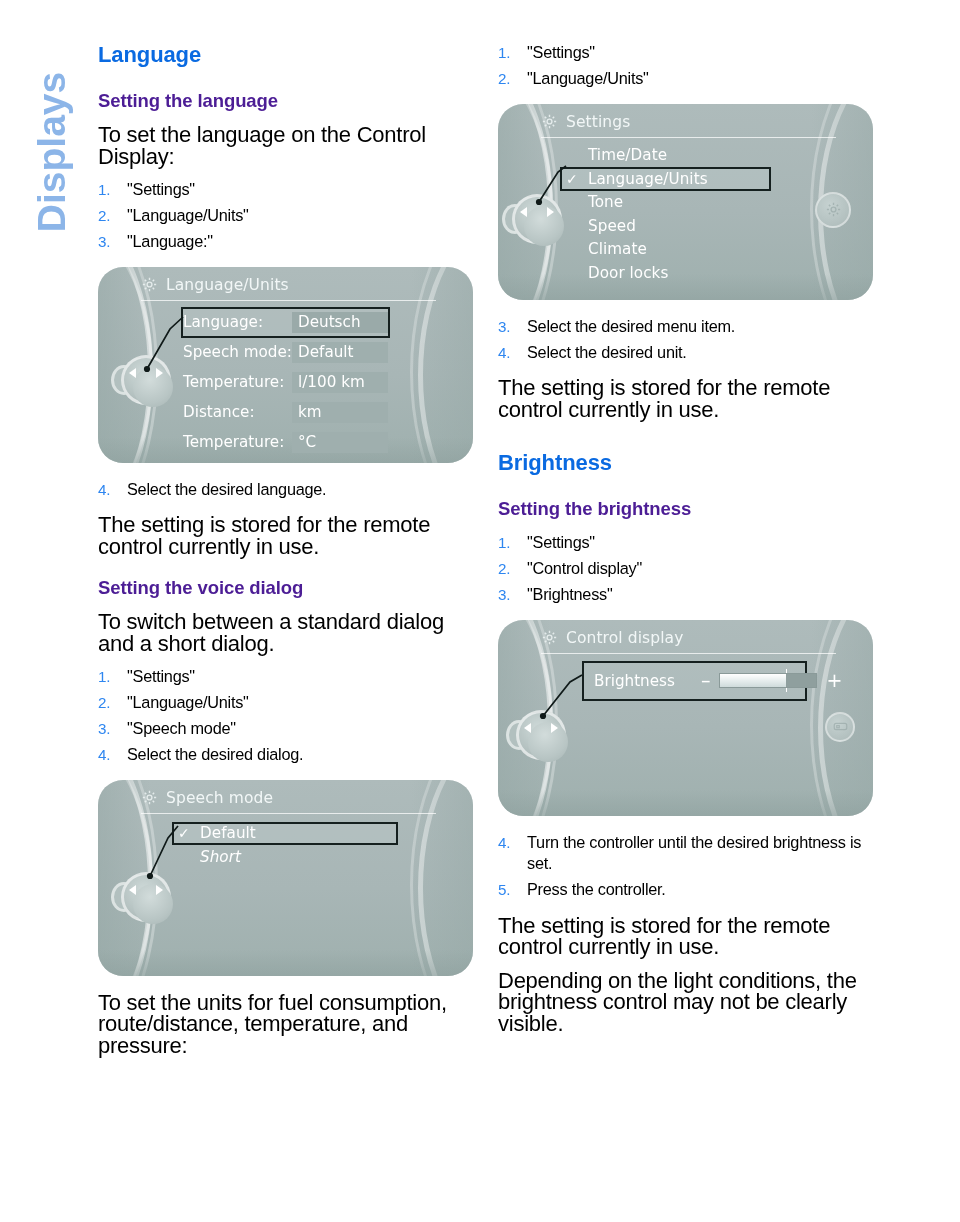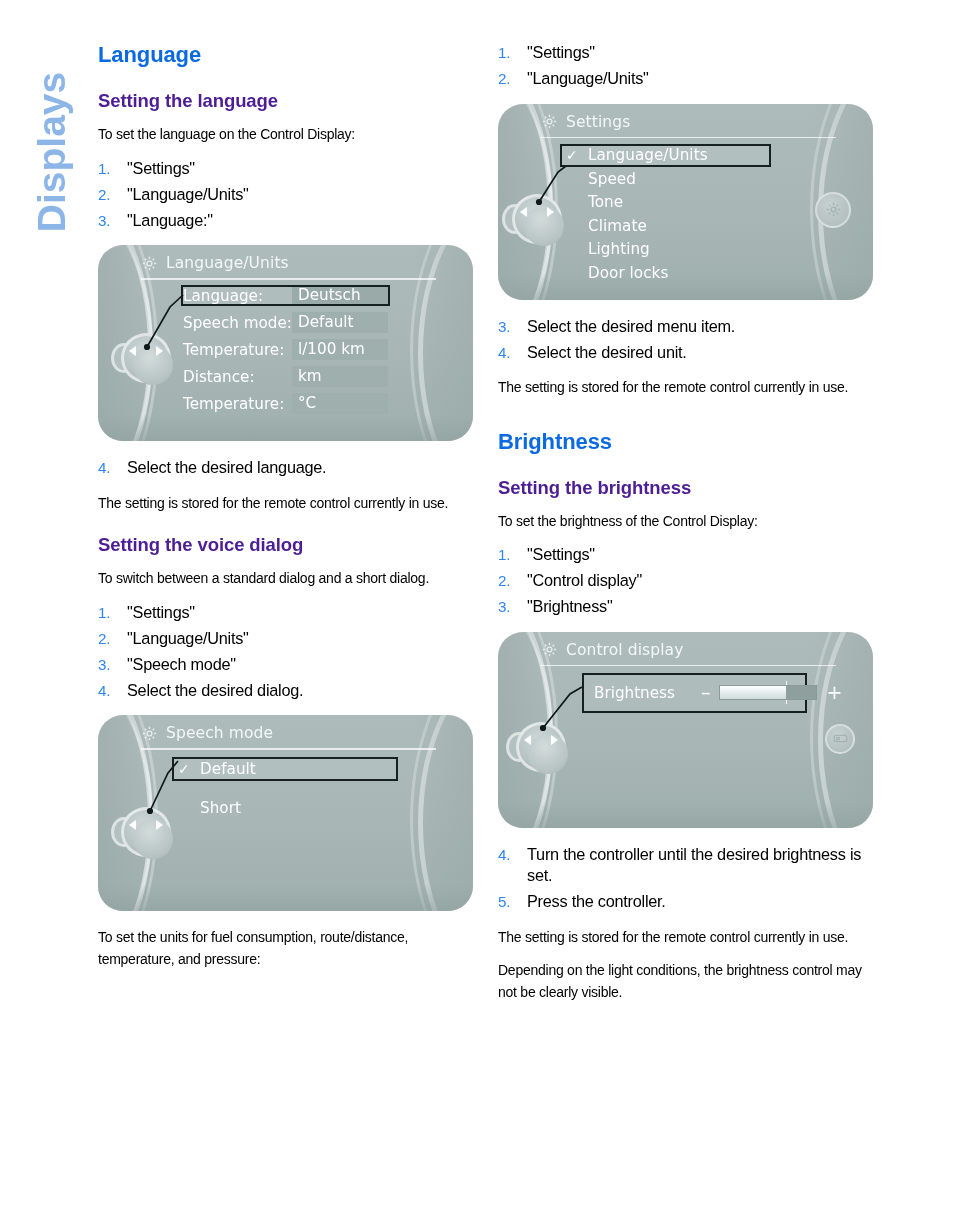--- a/index.html
+++ b/index.html
@@ -55,21 +55,21 @@
   h2.sub {
     color: #4c1d95;
     font-size: 18.5px;
     font-weight: bold;
     margin: 0 0 12px 0;
     letter-spacing: -0.1px;
   }
   h2.sub.spaced-top { margin-top: 20px; }
 
   p.body {
-    font-size: 14px;
+    font-size: 22px;
     line-height: 21.5px;
     color: #000;
     margin: 0 0 12px 0;
     letter-spacing: -0.25px;
   }
 
   ol.steps {
     list-style: none;
     margin: 0 0 14px 0;
     padding: 0;
@@ -151,21 +151,21 @@
   .cd-row .tick { width: 22px; font-size: 14px; color: #fff; text-align: left; }
   .cd-row.sel {
     border: 2.2px solid #15201f;
     background: rgba(185,198,198,0.48);
     margin-left: -6px;
     padding-left: 4px;
   }
 
   
   .cd-kv { position: absolute; z-index: 5; }
-  .cd-kvrow { display: flex; align-items: center; height: 17px; margin-bottom: 10px; }
+  .cd-kvrow { display: flex; align-items: center; height: 27px; margin-bottom: 3px; }
   .cd-kvrow .k { width: 109px; color: #ffffff; font-size: 15.2px; }
   .cd-kvrow .v {
     width: 96px;
     background: #9fafae;
     color: #ffffff;
     font-size: 15.2px;
     padding: 1px 6px;
     height: 21px;
     line-height: 19px;
   }
@@ -350,21 +350,21 @@
       </svg>
       <span class="cd-title">Speech mode</span>
     </div>
     <div class="cd-rule"></div>
 
     <div class="cd-list" style="left:80px; top:42px; width:220px;">
       <div class="cd-row sel">
         <span class="tick">✓</span>
         <span>Default</span>
       </div>
-      <div class="cd-row" style="margin-top:16px;">
+      <div class="cd-row" style="margin-top:0;font-style:italic;">
         <span class="tick"></span>
         <span>Short</span>
       </div>
     </div>
 
     <div class="knob" style="top:88px;">
       <div class="side"></div>
       <div class="outer">
           <div class="inner"></div>
         </div>
@@ -403,39 +403,39 @@
     <div class="cd-head">
       <svg class="gear" viewBox="0 0 24 24" fill="none" stroke="#eef4f4" stroke-width="2">
         <circle cx="12" cy="12" r="3.4"></circle>
         <path d="M12 2.6v3M12 18.4v3M2.6 12h3M18.4 12h3M5.4 5.4l2.1 2.1M16.5 16.5l2.1 2.1M18.6 5.4l-2.1 2.1M7.5 16.5l-2.1 2.1"></path>
       </svg>
       <span class="cd-title">Settings</span>
     </div>
     <div class="cd-rule"></div>
 
     <div class="cd-list" style="left:68px; top:40px; width:205px;">
+      <div class="cd-row">
+        <span class="tick"></span>
+        <span>Time/Date</span>
+      </div>
       <div class="cd-row sel">
         <span class="tick">✓</span>
         <span>Language/Units</span>
       </div>
       <div class="cd-row">
         <span class="tick"></span>
-        <span>Speed</span>
+        <span>Tone</span>
       </div>
       <div class="cd-row">
         <span class="tick"></span>
-        <span>Tone</span>
+        <span>Speed</span>
       </div>
       <div class="cd-row">
         <span class="tick"></span>
         <span>Climate</span>
-      </div>
-      <div class="cd-row">
-        <span class="tick"></span>
-        <span>Lighting</span>
       </div>
       <div class="cd-row">
         <span class="tick"></span>
         <span>Door locks</span>
       </div>
     </div>
 
     <div class="knob" style="left:10px; top:86px;">
       <div class="side"></div>
       <div class="outer">
@@ -462,21 +462,20 @@
     <li><span class="num">3.</span><span>Select the desired menu item.</span></li>
     <li><span class="num">4.</span><span>Select the desired unit.</span></li>
   </ol>
 
   <p class="body">The setting is stored for the remote control currently in use.</p>
 
   <h1 class="sect spaced-top">Brightness</h1>
 
   <h2 class="sub">Setting the brightness</h2>
 
-  <p class="body">To set the brightness of the Control Display:</p>
 
   <ol class="steps">
     <li><span class="num">1.</span><span>"Settings"</span></li>
     <li><span class="num">2.</span><span>"Control display"</span></li>
     <li><span class="num">3.</span><span>"Brightness"</span></li>
   </ol>
 
   <div class="cd">
     <div class="arc arc-l3"></div>
     <div class="arc arc-l1"></div>

